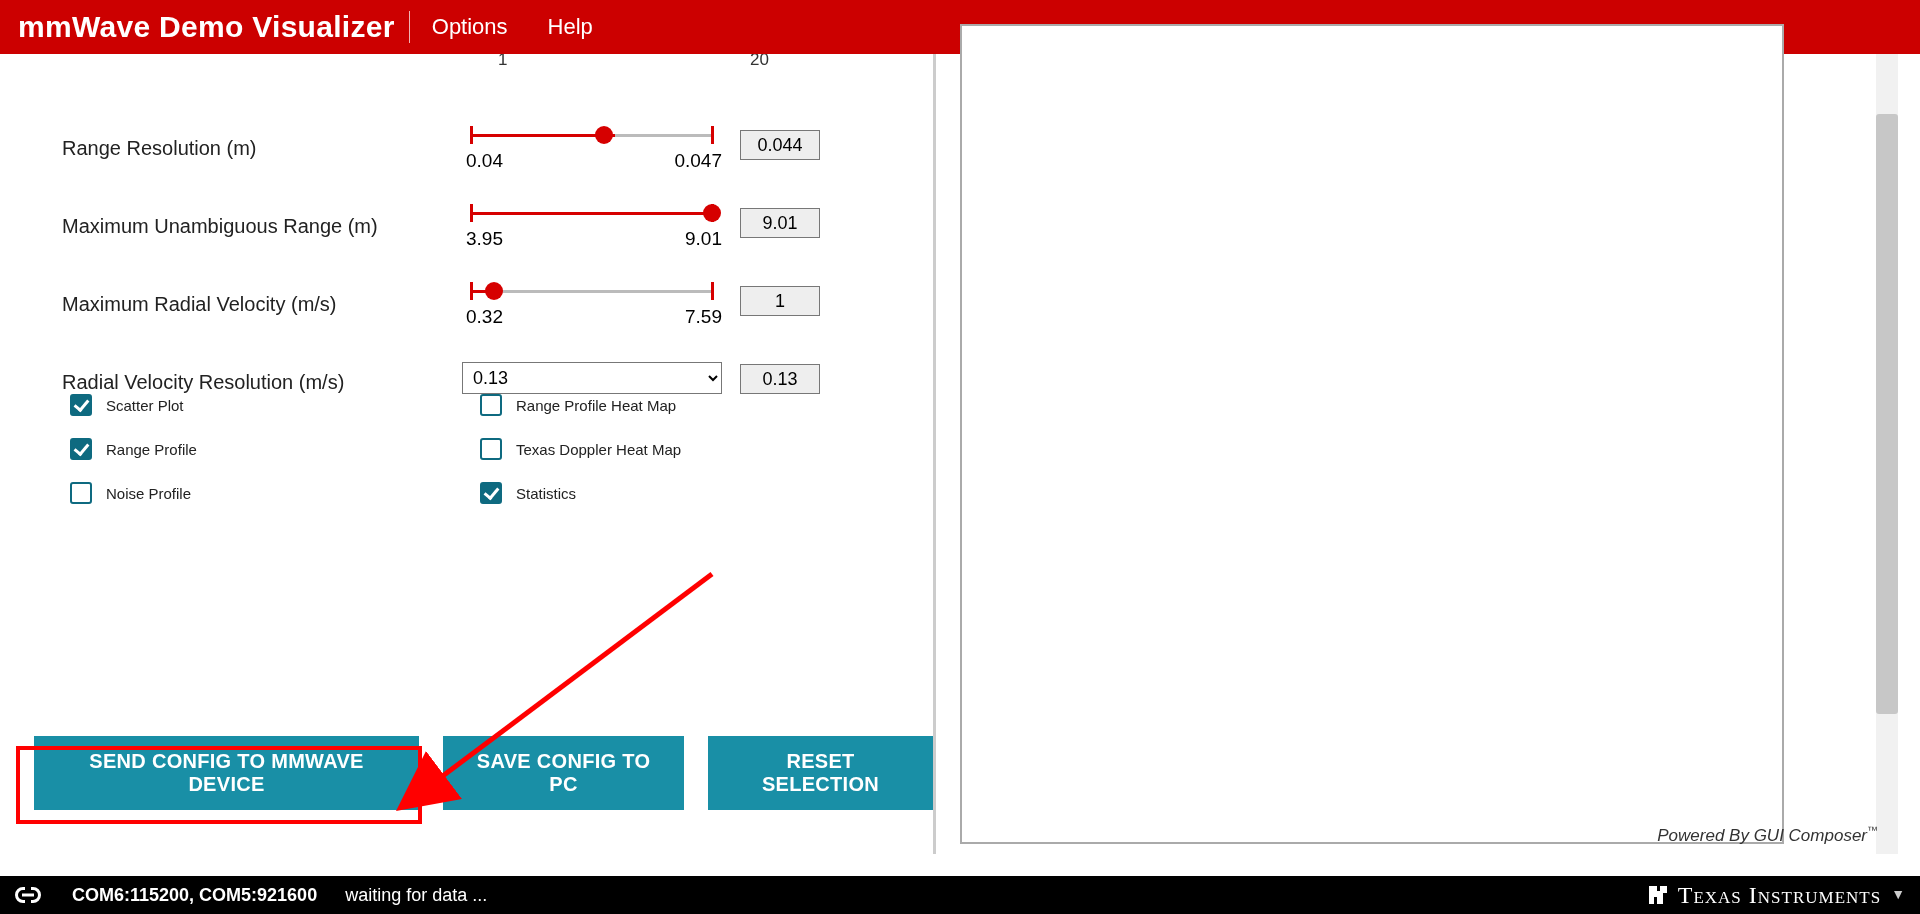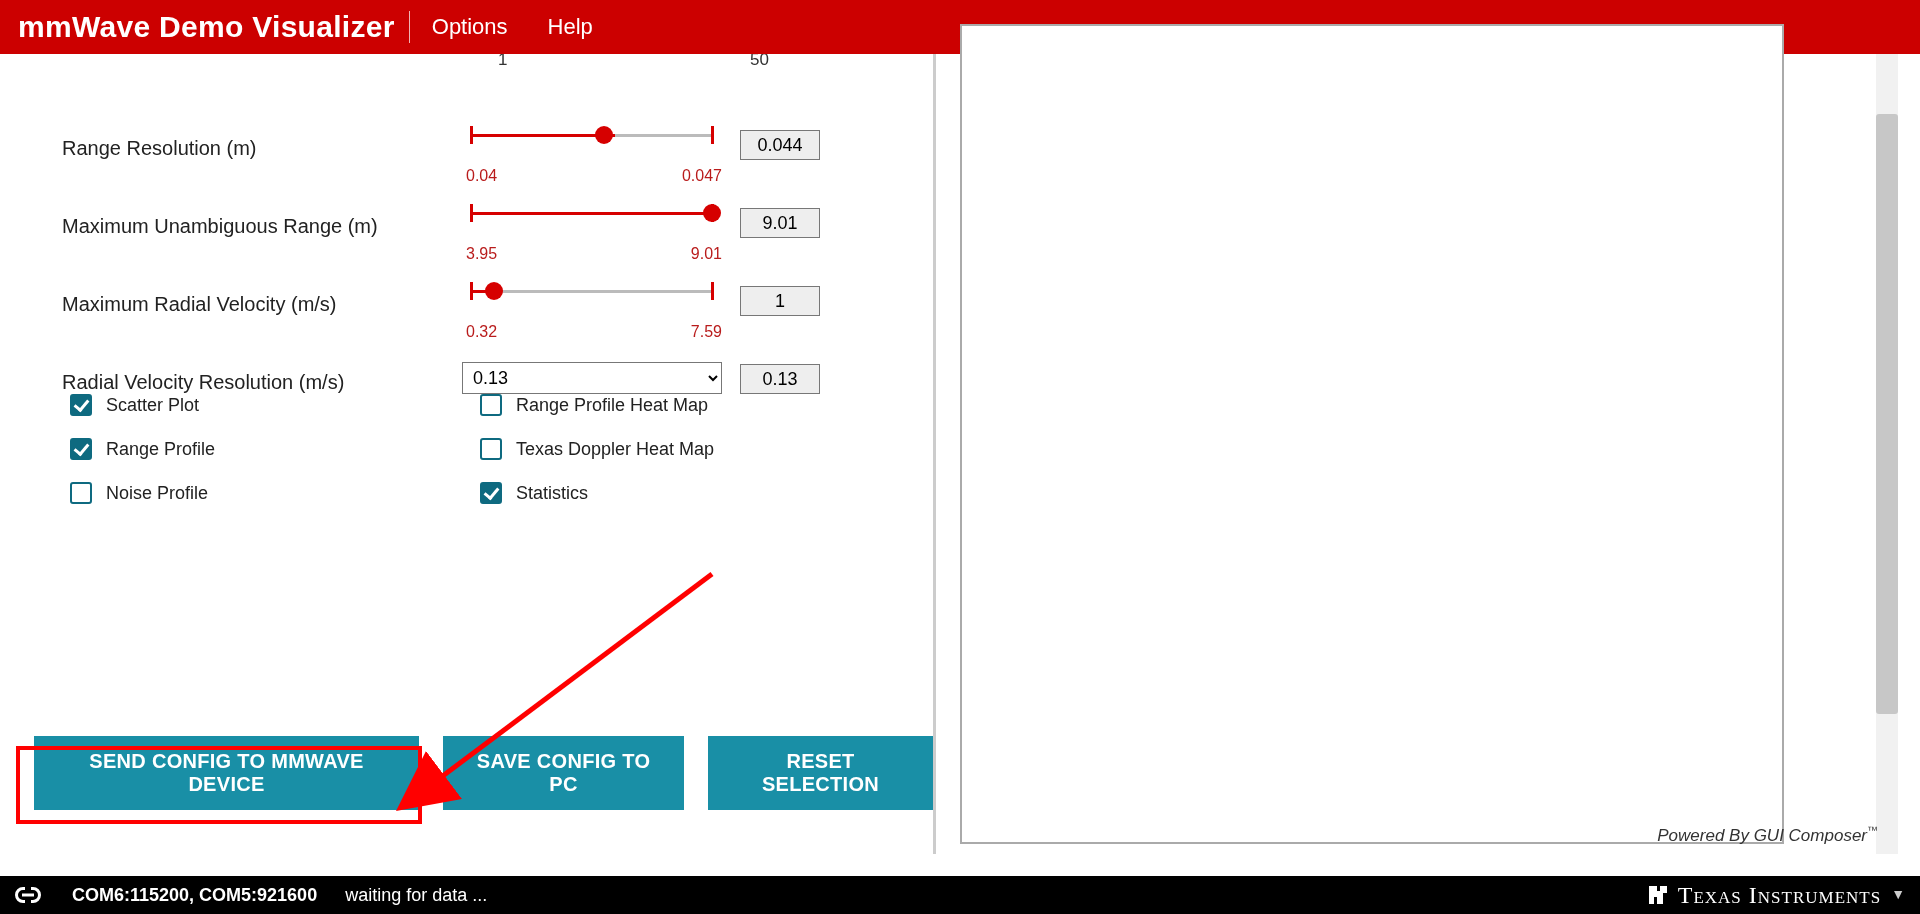--- a/index.html
+++ b/index.html
@@ -18,33 +18,33 @@
   .scroll-thumb { position: absolute; right: 2px; top: 60px; width: 22px; height: 600px; background: #c7c7c7; border-radius: 3px; }
   .scroll-arrow-up { position: absolute; right: 2px; top: 0; width: 22px; height: 22px; display:flex; align-items:center; justify-content:center; color:#555; background:#f1f1f1; }
   
   .row { display: flex; align-items: flex-end; height: 66px; margin-top: 12px; }
   .row-label { width: 420px; font-size: 20px; color: #222; padding-left: 20px; }
   .slider { position: relative; width: 260px; height: 40px; margin-right: 18px; }
   .track { position: absolute; left: 10px; right: 10px; top: 14px; height: 3px; background: #bbb; }
   .fill { position: absolute; left: 10px; top: 14px; height: 3px; background: #d60000; }
   .tick { position: absolute; top: 6px; width: 3px; height: 18px; background: #d60000; }
   .thumb { position: absolute; top: 6px; width: 18px; height: 18px; border-radius: 50%; background: #d60000; transform: translateX(-50%); }
-  .min-lab, .max-lab { position: absolute; top: 30px; font-size: 16px; color: #b91c1c; margin-top: 17px; }
+  .min-lab, .max-lab { position: absolute; top: 30px; font-size: 19px; color: #000000; }
   .min-lab { left: 4px; } .max-lab { right: 0; }
   .valbox { width: 80px; height: 30px; border: 1px solid #777; background: #eee; font-size: 18px; text-align: center; line-height: 28px; }
   .top-tick-lab { position: absolute; top: -16px; font-size: 17px; color: #333; }
   
   .cut-row { position: relative; height: 28px; }
   
   .dd { width: 260px; height: 32px; border: 1px solid #777; font-size: 18px; padding: 2px 6px; background: #fff; margin-right: 18px; }
   
   .section-title { color: #1aa0c9; font-size: 24px; font-weight: bold; margin-top: 56px; margin-bottom: 8px; padding-left: 4px; }
   
   .check-grid { display: grid; grid-template-columns: 410px 410px; row-gap: 22px; padding-left: 28px; }
-  .check-item { display: flex; align-items: center; font-size: 18px; color: #222; cursor: pointer; }
+  .check-item { display: flex; align-items: center; font-size: 15px; color: #222; cursor: pointer; }
   .cbox { width: 22px; height: 22px; border: 2px solid #0e6a80; border-radius: 3px; margin-right: 14px; display:flex; align-items:center; justify-content:center; }
   .cbox.checked { background: #0e6a80; }
   .cbox.checked::after { content: ""; width: 6px; height: 11px; border: solid #fff; border-width: 0 3px 3px 0; transform: rotate(40deg); margin-top:-3px; }
   
   .btn-row { position: absolute; bottom: 44px; left: 22px; display: flex; gap: 24px; }
   .btn { background: #198fa6; color: #fff; font-size: 20px; font-weight: bold; padding: 14px 20px; border: none; cursor: pointer; letter-spacing: 0.3px; }
   .highlight-box { position: absolute; border: 4px solid #f00; pointer-events: none; }
   .arrow-svg { position: absolute; pointer-events: none; }
   
   .powered { position: absolute; right: 22px; bottom: 8px; font-size: 17px; font-style: italic; color: #333; }
@@ -68,21 +68,21 @@
   <span class="menu-item">Options</span>
   <span class="menu-item">Help</span>
 </div>
 
 <div class="body-wrap">
 
   <div class="left-panel">
 
     <div class="cut-row">
       <span class="top-tick-lab" style="left:456px; top:-4px;">1</span>
-      <span class="top-tick-lab" style="left:708px; top:-4px;">50</span>
+      <span class="top-tick-lab" style="left:708px; top:-4px;">20</span>
     </div>
 
     <div class="row">
       <div class="row-label">Range Resolution (m)</div>
       <div class="slider">
         <div class="track"></div>
         <div class="fill" style="width:calc(55% );"></div>
         <div class="tick" style="left:8px;"></div>
         <div class="tick" style="right:8px;"></div>
         <div class="thumb" style="left:calc(10px + 0.55 * 240px);"></div>

